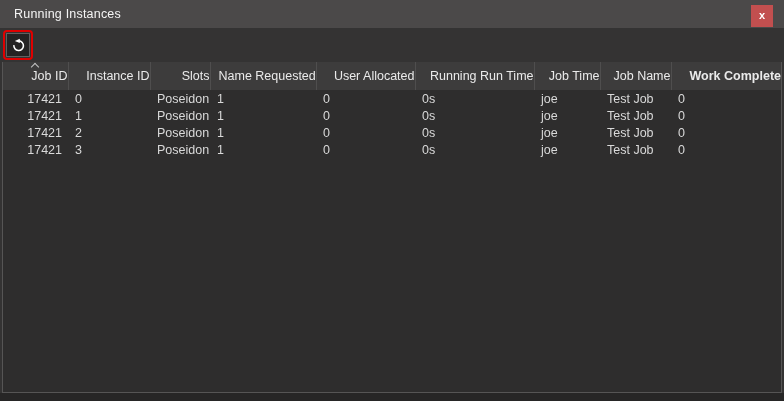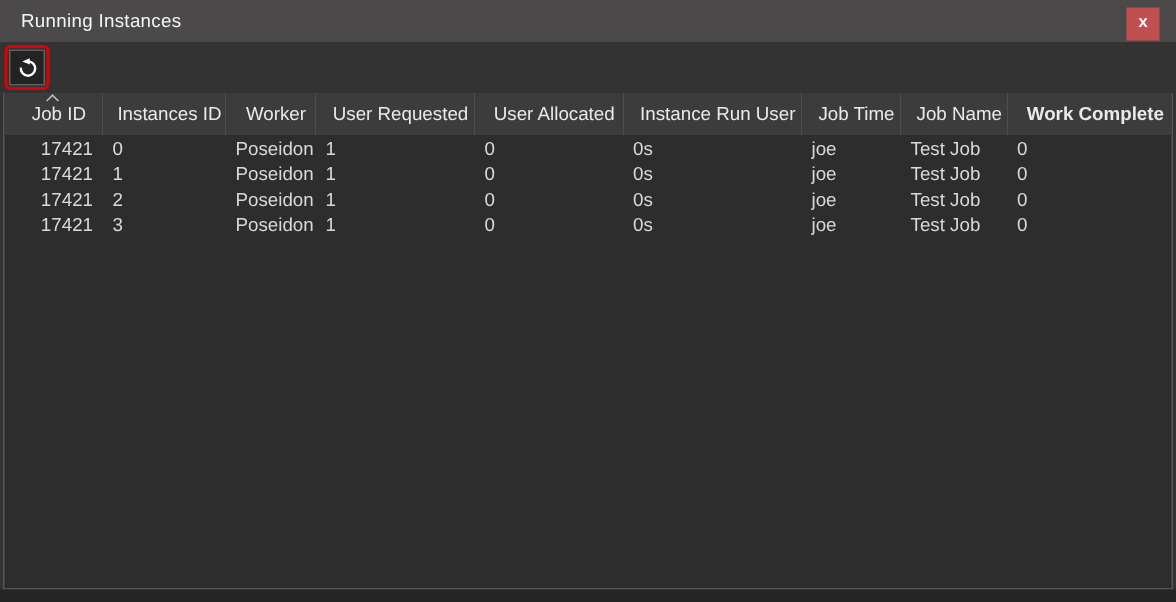--- a/index.html
+++ b/index.html
@@ -54,21 +54,21 @@
   .table-panel{
     flex:1 1 auto;margin:0 2px;background:var(--table-bg);
     border-left:1px solid var(--panel-border);
     border-right:1px solid var(--panel-border);
     border-bottom:1px solid var(--panel-border);
     overflow:hidden;
   }
   table{border-collapse:collapse;table-layout:fixed;width:100%;}
   thead th{
     background:var(--header-bg);color:var(--header-text);
-    font-weight:400;font-size:12.5px;text-align:center;
+    font-weight:400;font-size:12.5px;text-align:right;
     height:28px;padding:0 0 0 8px;border-right:1px solid var(--header-sep);
     position:relative;white-space:nowrap;overflow:hidden;
   }
   thead th:last-child{border-right:none;font-weight:bold;}
   .sort-caret{
     position:absolute;top:2px;left:50%;width:6px;height:6px;
     border-top:1px solid #c4c4c4;border-left:1px solid #c4c4c4;
     transform:translateX(-50%) rotate(45deg);
   }
   tbody td{
@@ -111,25 +111,25 @@
           <col style="width: 106px;">
           <col style="width: 99px;">
           <col style="width: 119px;">
           <col style="width: 66px;">
           <col style="width: 71px;">
           <col>
         </colgroup>
       <thead>
         <tr id="header-row">
             <th><span>Job ID</span><i class="sort-caret"></i></th>
-            <th><span>Instances ID</span></th>
-            <th><span>Worker</span></th>
-            <th><span>User Requested</span></th>
+            <th><span>Instance ID</span></th>
+            <th><span>Slots</span></th>
+            <th><span>Name Requested</span></th>
             <th><span>User Allocated</span></th>
-            <th><span>Instance Run User</span></th>
+            <th><span>Running Run Time</span></th>
             <th><span>Job Time</span></th>
             <th><span>Job Name</span></th>
             <th><span>Work Complete</span></th>
           </tr>
       </thead>
       <tbody id="body">
           <tr>
             <td>17421</td>
             <td>0</td>
             <td>Poseidon</td>

